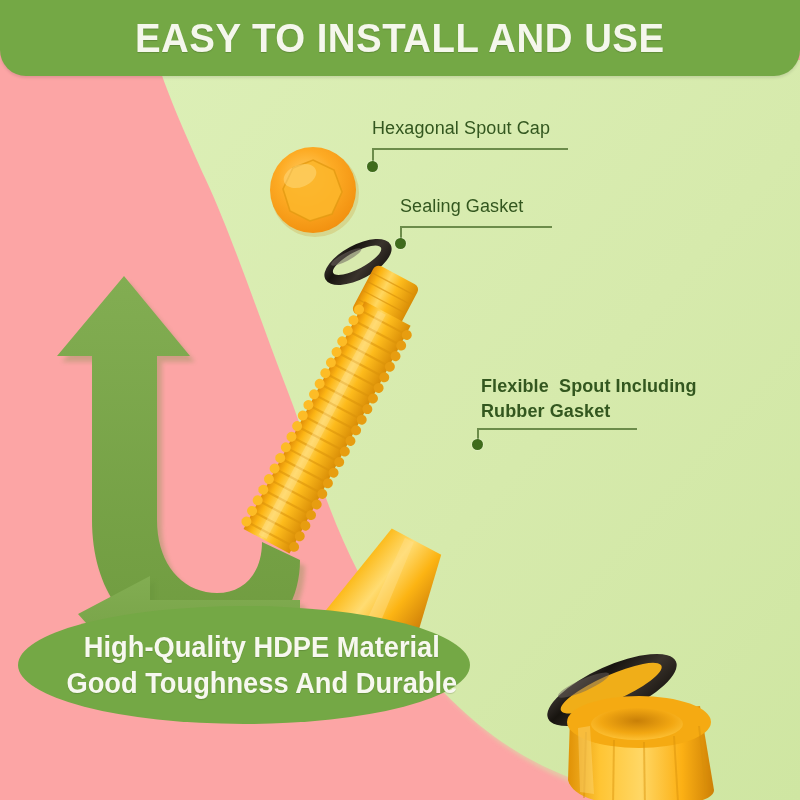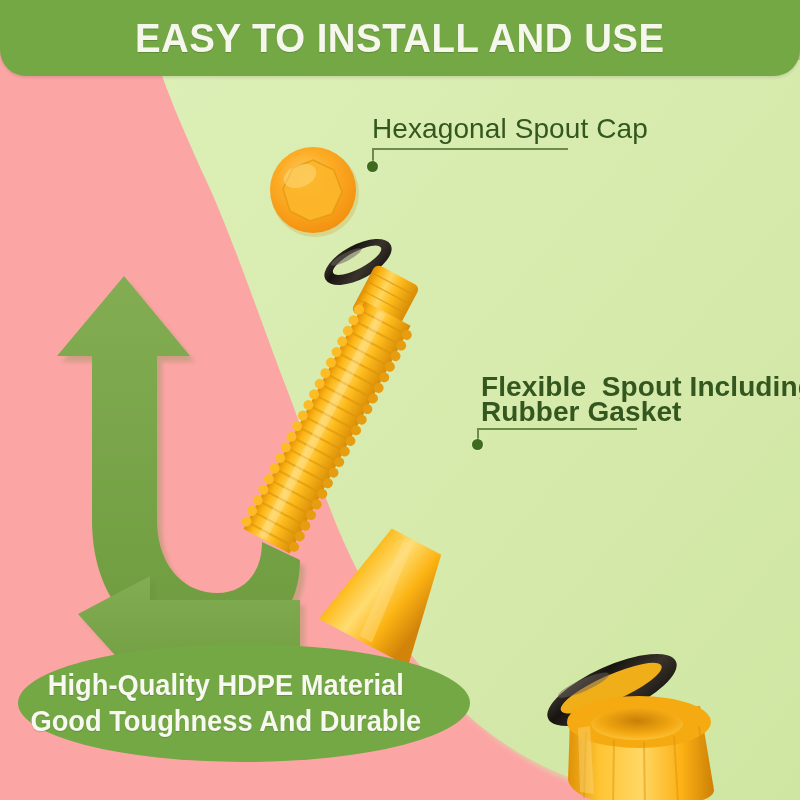--- a/index.html
+++ b/index.html
@@ -27,37 +27,37 @@
     letter-spacing:.5px;
     transform:scaleX(.96);
     text-shadow:0 1px 1px rgba(0,0,0,.18);
     white-space:nowrap;
   }
   
   .callout{position:absolute;z-index:8;}
   .callout .ctext{
     font-family:"Liberation Sans",sans-serif;
     color:#33571f;
-    font-size:28px;
+    font-size:18px;
     line-height:25px;
     white-space:pre;
     letter-spacing:.1px;
   }
   .callout .cline{position:absolute;background:#6c8c4a;}
   .callout .cdot{
     position:absolute;width:11px;height:11px;border-radius:50%;
     background:#3f6b1c;box-shadow:0 0 0 1px rgba(255,255,255,.25);
   }
   
   .pill{
-    position:absolute;left:18px;top:644px;width:452px;height:118px;
+    position:absolute;left:18px;top:606px;width:452px;height:118px;
     border-radius:50%/50%;
     background:#74a845;
     z-index:7;
-    display:flex;align-items:center;justify-content:flex-start;
+    display:flex;align-items:center;justify-content:flex-end;
   }
   .pill-text{
     text-align:center;color:#f7f8ef;
     font-family:"Liberation Sans",sans-serif;
     font-weight:bold;font-size:29px;line-height:36px;
     transform:scaleX(.94);
     text-shadow:0 1px 1px rgba(0,0,0,.15);
     white-space:pre;
   }
   
@@ -307,20 +307,26 @@
     </g>
   </svg>
 
   <div class="callout" style="left:372px;top:116px;">
     <div class="ctext">Hexagonal Spout Cap</div>
     <div class="cline" style="left:0px;top:32px;width:196px;height:1.5px;"></div>
     <div class="cline" style="left:0px;top:32px;width:1.5px;height:18px;"></div>
     <div class="cdot" style="left:-5px;top:45px;"></div>
   </div>
 
+  <div class="callout" style="left:400px;top:194px;">
+    <div class="ctext">Sealing Gasket</div>
+    <div class="cline" style="left:0px;top:32px;width:152px;height:1.5px;"></div>
+    <div class="cline" style="left:0px;top:32px;width:1.5px;height:17px;"></div>
+    <div class="cdot" style="left:-5px;top:44px;"></div>
+  </div>
 
   <div class="callout" style="left:481px;top:374px;font-weight:bold;">
     <div class="ctext">Flexible  Spout Including
 Rubber Gasket</div>
     <div class="cline" style="left:-4px;top:54px;width:160px;height:1.5px;"></div>
     <div class="cline" style="left:-4px;top:54px;width:1.5px;height:16px;"></div>
     <div class="cdot" style="left:-9px;top:65px;"></div>
   </div>
 
 

